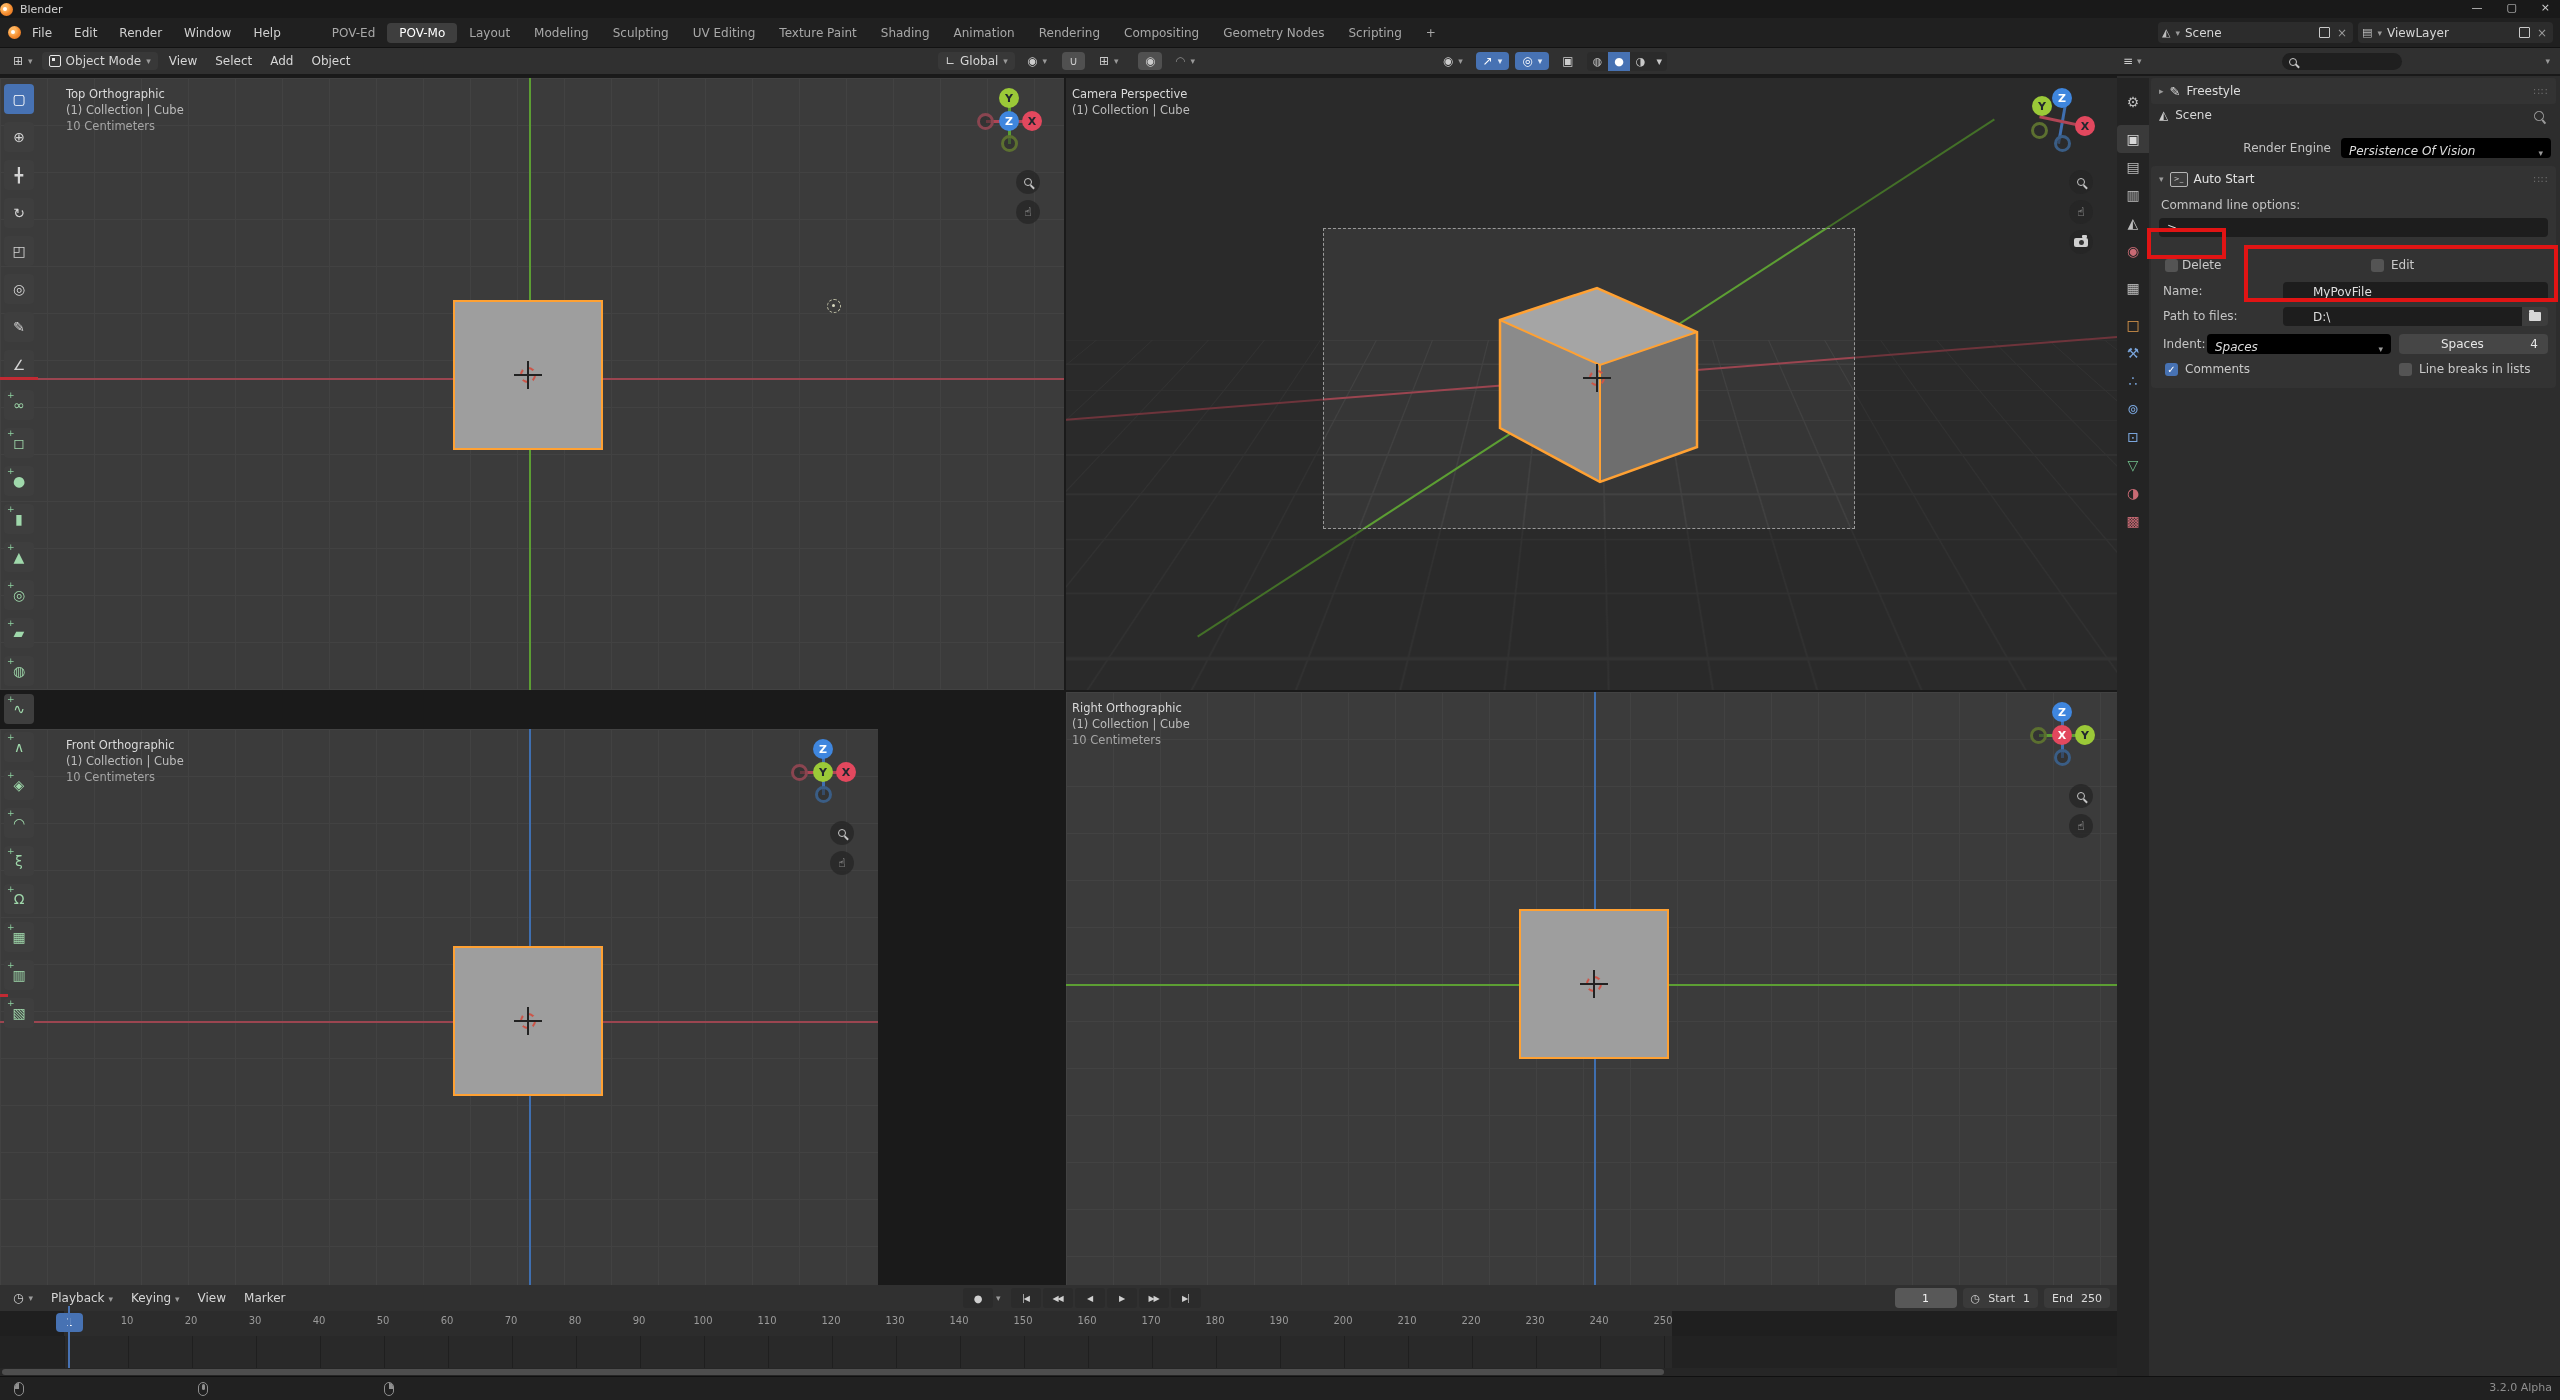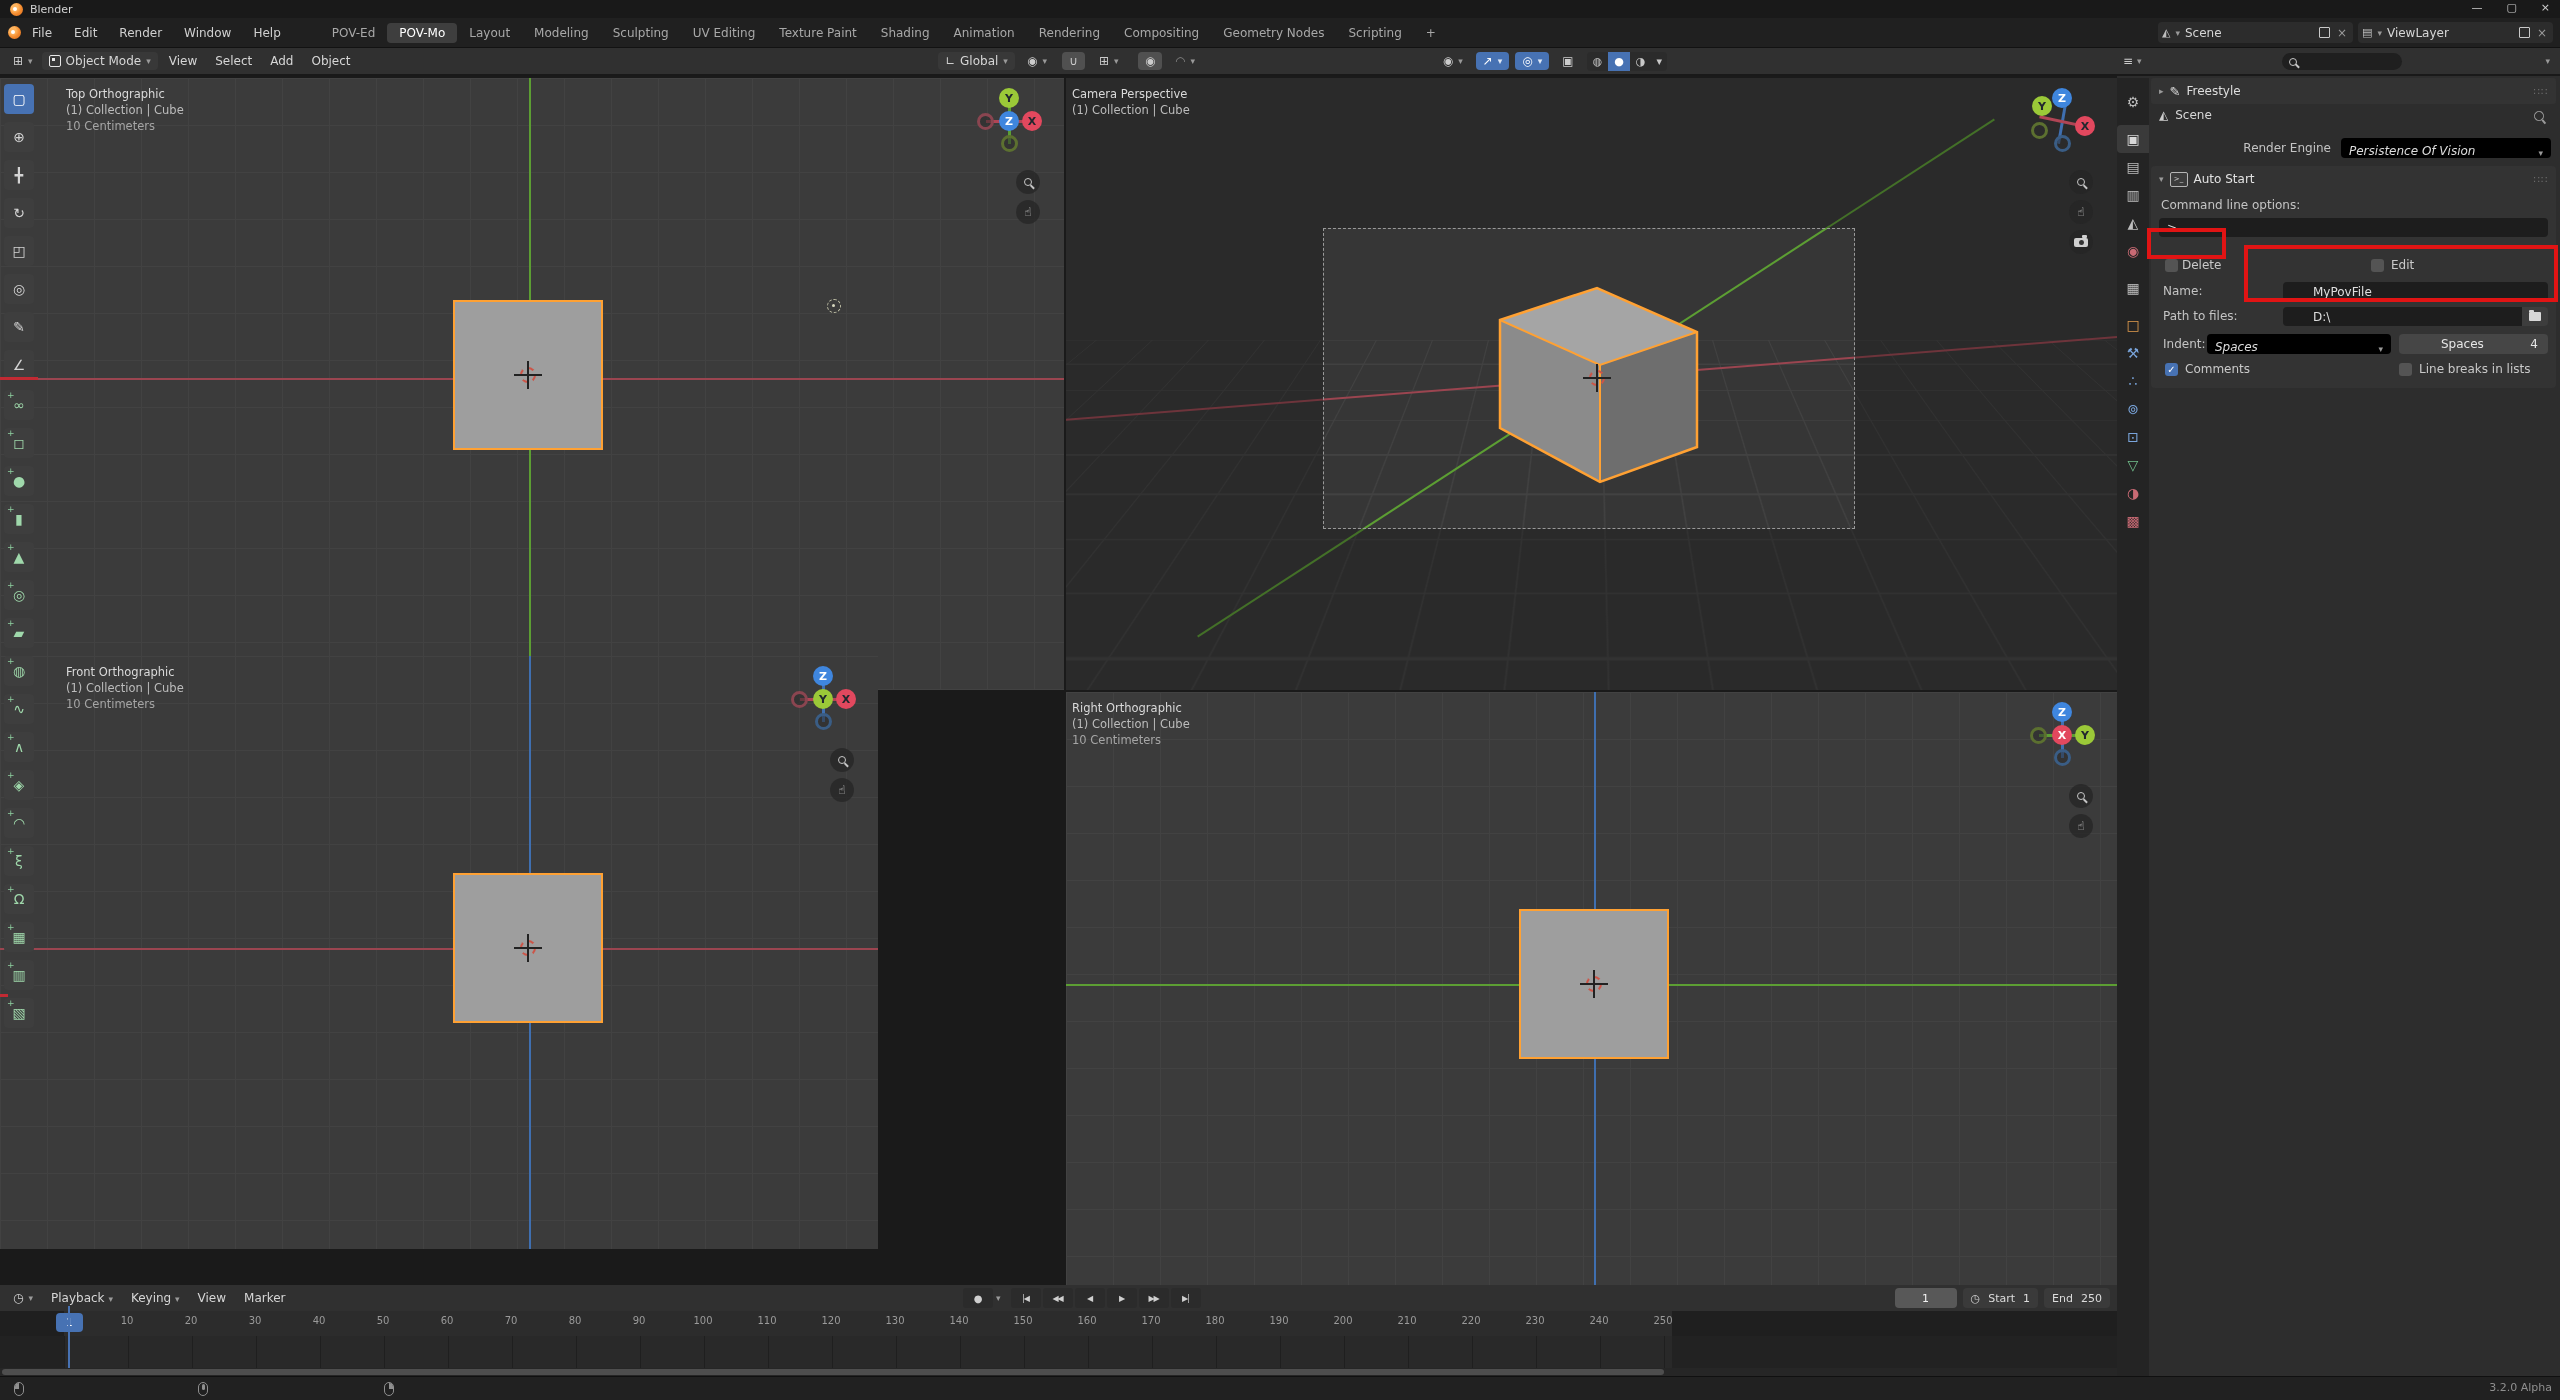--- a/index.html
+++ b/index.html
@@ -1,19 +1,19 @@
 <!DOCTYPE html>
 <html><head>
 <meta charset="utf-8">
 <style>
   html,body{margin:0;padding:0;background:#141414;font-family:"DejaVu Sans",sans-serif;}
   .app{position:relative;width:2560px;height:1400px;background:#1a1a1a;overflow:hidden;color:#c9c9c9;font-size:12px;}
   .abs{position:absolute;}
   
-  .titlebar{left:0;top:0;width:2560px;height:18px;background:#191919;display:flex;align-items:center;gap:7px;padding-left:10px;box-sizing:border-box;font-size:11px;color:#d2d2d2;}
+  .titlebar{left:0;top:0;width:2560px;height:18px;background:#191919;display:flex;align-items:center;gap:7px;padding-left:0;box-sizing:border-box;font-size:11px;color:#d2d2d2;}
   .blogo{width:13px;height:13px;border-radius:50%;background:radial-gradient(circle at 36% 34%,#ffb45e 0 28%,#f48b2e 55%,#d96b1f 100%);position:relative;flex:0 0 auto;}
   .blogo::after{content:'';position:absolute;left:3px;top:4px;width:4px;height:4px;border-radius:50%;background:#fff;}
   .wincontrols{position:absolute;right:10px;top:1px;display:flex;gap:24px;color:#cfcfcf;font-size:11px;}
   .wincontrols span{cursor:default;}
   
   .topbar{left:0;top:18px;width:2560px;height:30px;background:#202020;border-bottom:1px solid #121212;display:flex;align-items:center;box-sizing:border-box;}
   .menu{padding:0 11px;color:#d0d0d0;font-size:12px;}
   .tabs{display:flex;margin-left:28px;align-items:center;height:30px;text-align:center;}
   .wtab{padding:3px 12px;color:#a8a8a8;font-size:12px;border-radius:4px;}
   .wtab.active{background:#3e3e3e;color:#ffffff;}
@@ -329,21 +329,21 @@
       <span class="vnavbtn">
           <span class="mag"></span>
         </span>
       <span class="vnavbtn">☝</span>
       <span class="vnavbtn">
           <span class="camico"></span>
         </span>
     </div>
   </div>
 
-  <div class="quad" style="left:0;top:656px;width:878px;height:593px">
+  <div class="quad" style="left:0;top:729px;width:878px;height:593px">
     <div class="vaxis" style="left:529px;background:#3f6fb0"></div>
     <div class="haxis" style="top:292px;background:#9b4550"></div>
     <div class="cube2d" style="left:453px;top:217px"></div>
     <div class="cursor3d" style="left:528px;top:292px">
         <i class="ch"></i>
         <i class="cv"></i>
       </div>
     <div class="vlabel" style="left:66px;top:8px">
       <div class="l1">Front Orthographic</div>
       <div class="l2">(1) Collection | Cube</div>

